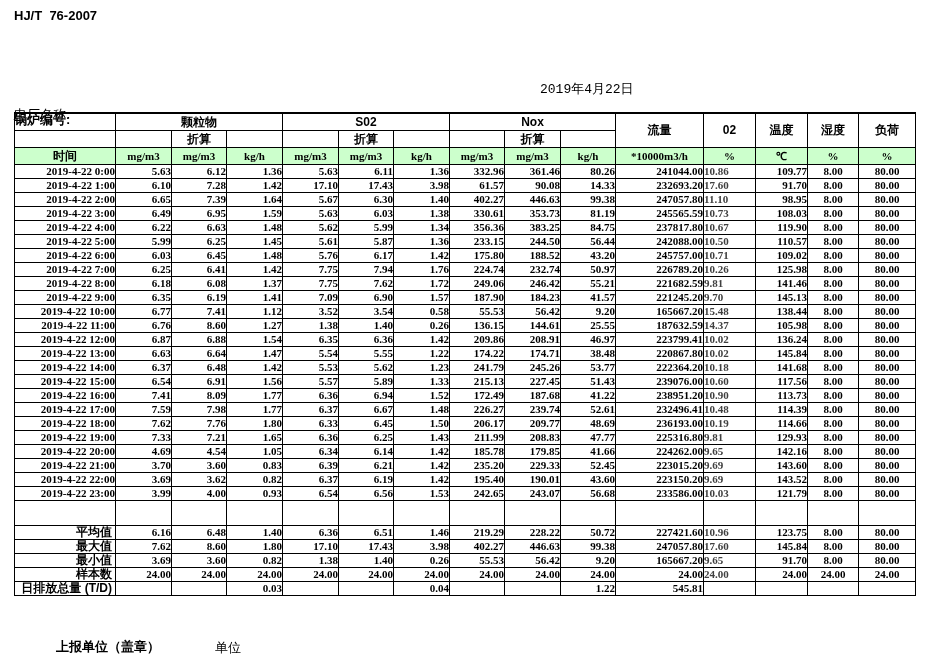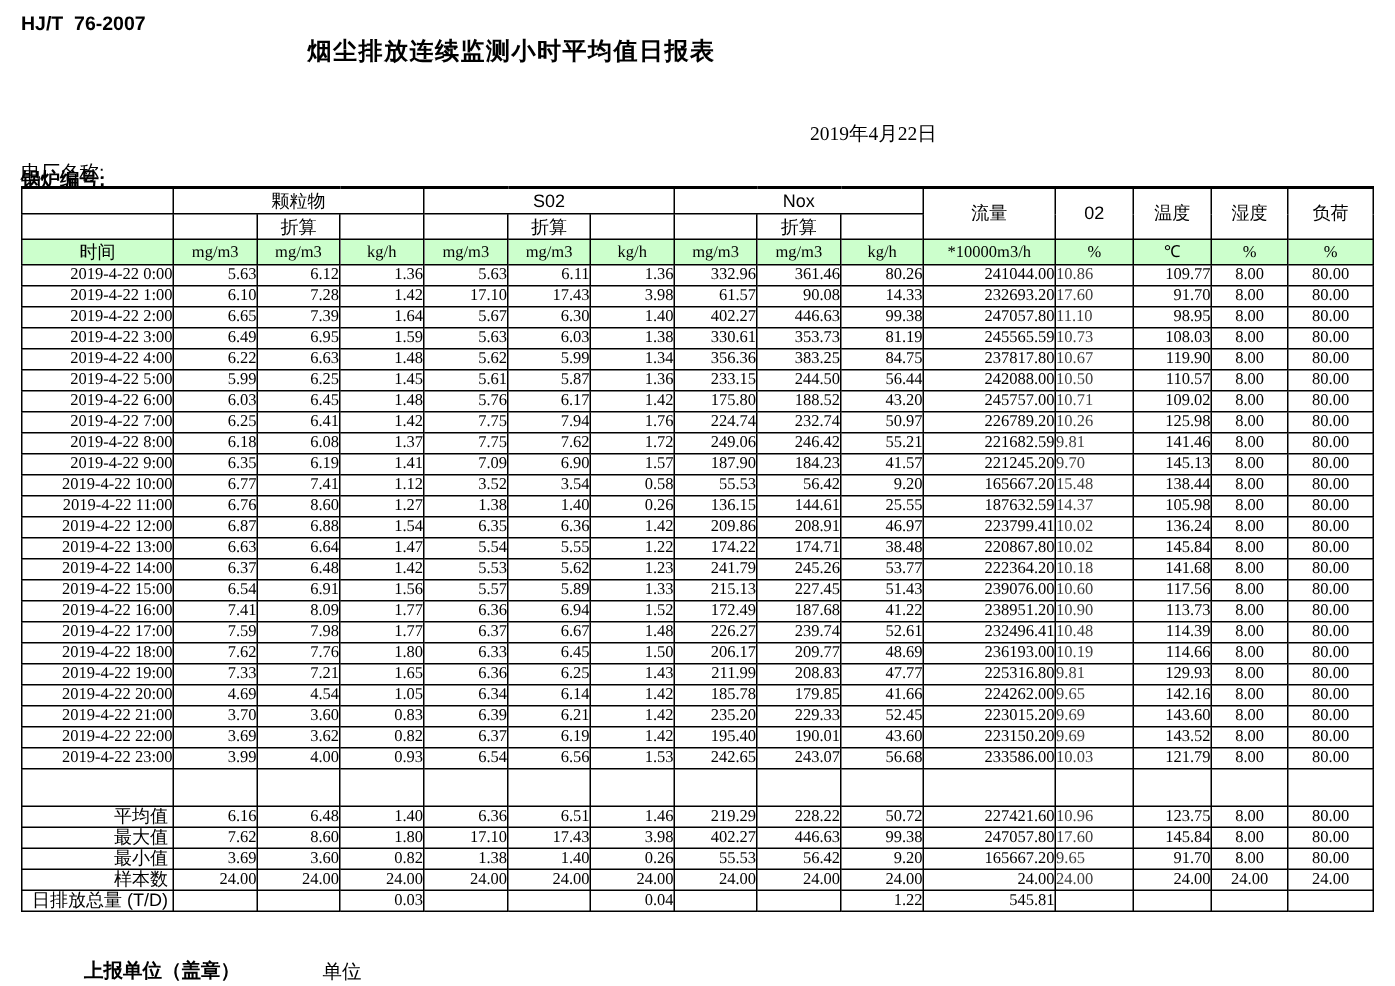--- a/index.html
+++ b/index.html
@@ -2,24 +2,24 @@
 <html><head>
 <meta charset="utf-8">
 <style>
   html,body{margin:0;padding:0;background:#fff;}
   .page{position:relative;width:930px;height:657px;background:#ffffff;color:#000;
         font-family:"Liberation Sans",sans-serif;overflow:hidden;padding-left:31px;}
   .doc-code{position:absolute;left:14px;top:8px;font-weight:bold;font-size:13px;white-space:pre;}
   .title{position:absolute;left:205px;top:24px;font-weight:bold;font-size:16px;letter-spacing:1px;}
   .plant-label{position:absolute;left:14px;top:62px;font-weight:normal;font-size:13px;margin-top:44px;}
   .boiler-label{position:absolute;left:14px;top:79px;font-weight:bold;font-size:13px;margin-top:32px;}
-  .report-date{position:absolute;left:540px;top:80px;font-size:13px;font-family:Liberation Serif, serif;}
+  .report-date{position:absolute;left:540px;top:80px;font-size:13px;font-family:Liberation Mono, monospace;}
 
-  table.report{position:absolute;left:14px;top:124px;width:901px;border-collapse:collapse;
-        table-layout:fixed;border:1px solid #000;border-top:2px solid #000;}
+  table.report{position:absolute;left:14px;top:112px;width:901px;border-collapse:collapse;
+        table-layout:fixed;border:1px solid #000;border-top:2px solid #000;font-weight:bold;}
   table.report td{border:1px solid #000;padding:0;overflow:hidden;white-space:nowrap;
         font-family:"Liberation Serif",serif;font-size:11px;line-height:13px;}
   tr.hrow td{height:16px;text-align:center;font-family:"Liberation Sans",sans-serif;font-size:12px;}
   tr.urow td{height:16px;text-align:center;background:#ccffcc;font-size:11px;}
   tr.urow td.time-h{font-family:"Liberation Sans",sans-serif;font-size:12px;}
   tbody td{height:13px;}
   td.c0{text-align:right;padding-right:3px;}
   td.c1,td.c2,td.c3,td.c4,td.c5,td.c6,td.c7,td.c8,td.c9{text-align:right;padding-right:8px;}
   td.c10{text-align:right;padding-right:5px;}
   td.c11{font-family:"Liberation Sans",sans-serif;color:#404040;}
@@ -32,21 +32,20 @@
         font-family:"Liberation Sans",sans-serif;font-size:12px;line-height:13px;}
   .flow-note{position:absolute;left:14px;top:620px;font-size:12px;}
   .report-unit{position:absolute;left:14px;top:638px;font-size:13px;font-weight:bold;margin-left:42px;}
   .unit-word{position:absolute;left:215px;top:639px;font-size:13px;}
 </style>
 </head>
 <body>
 
 <div class="page">
   <div class="doc-code">HJ/T  76-2007</div>
-  <div class="title">烟尘排放连续监测小时平均值日报表</div>
   <div class="plant-label">电厂名称:</div>
   <div class="boiler-label">锅炉编号:</div>
   <div class="report-date">2019年4月22日</div>
 
   <table class="report">
     <colgroup>
       <col style="width:101px">
         <col style="width:56px">
         <col style="width:55px">
         <col style="width:56px">

